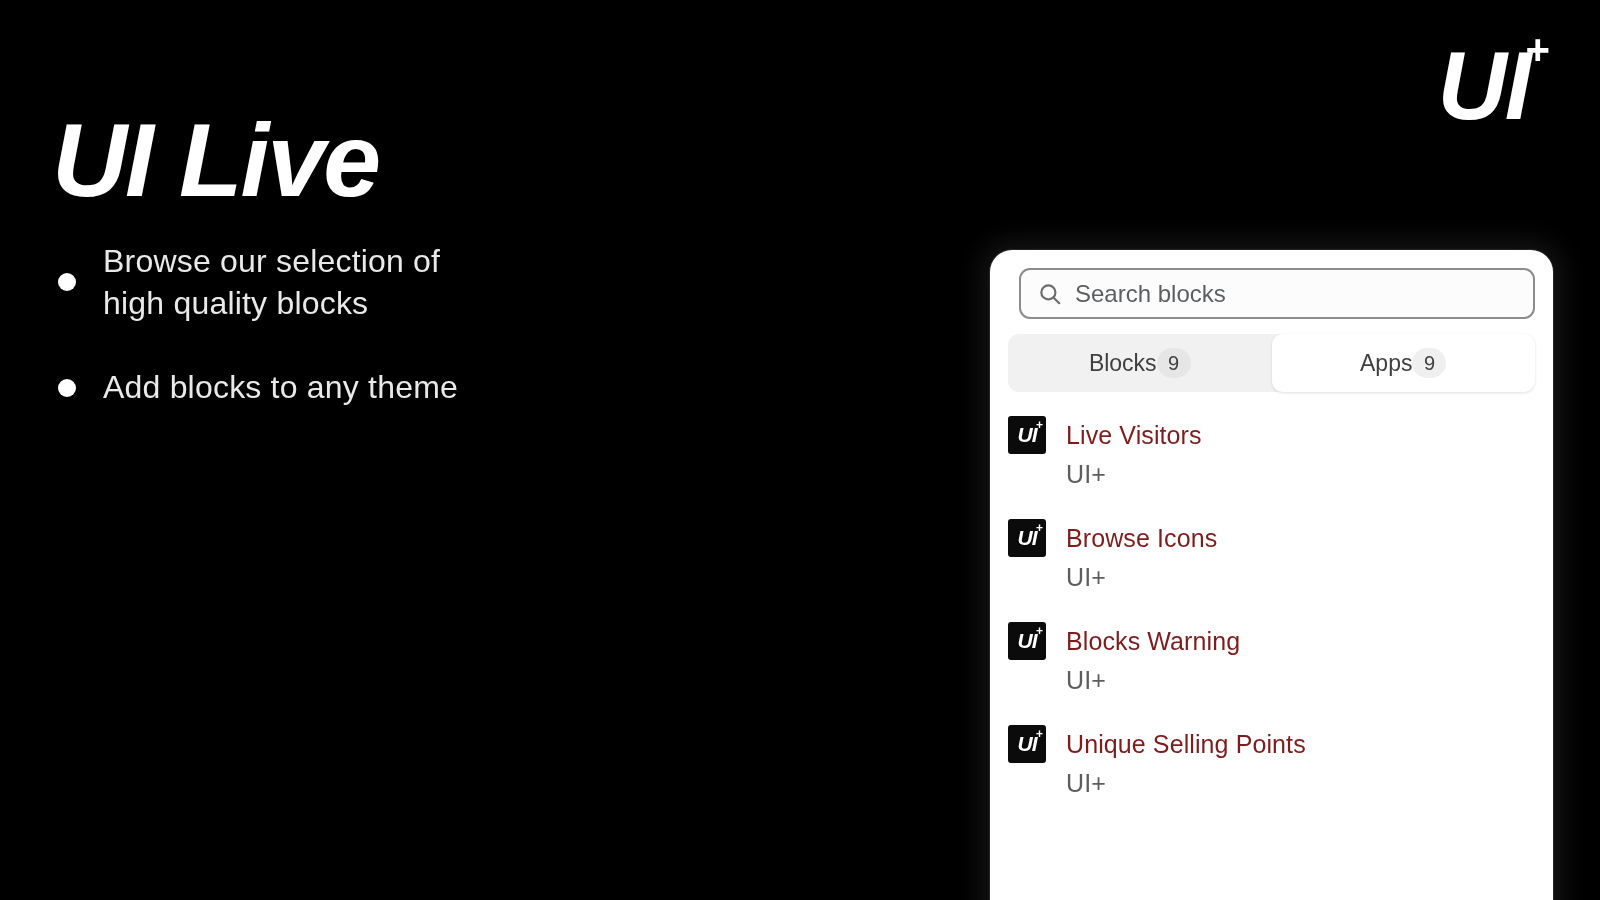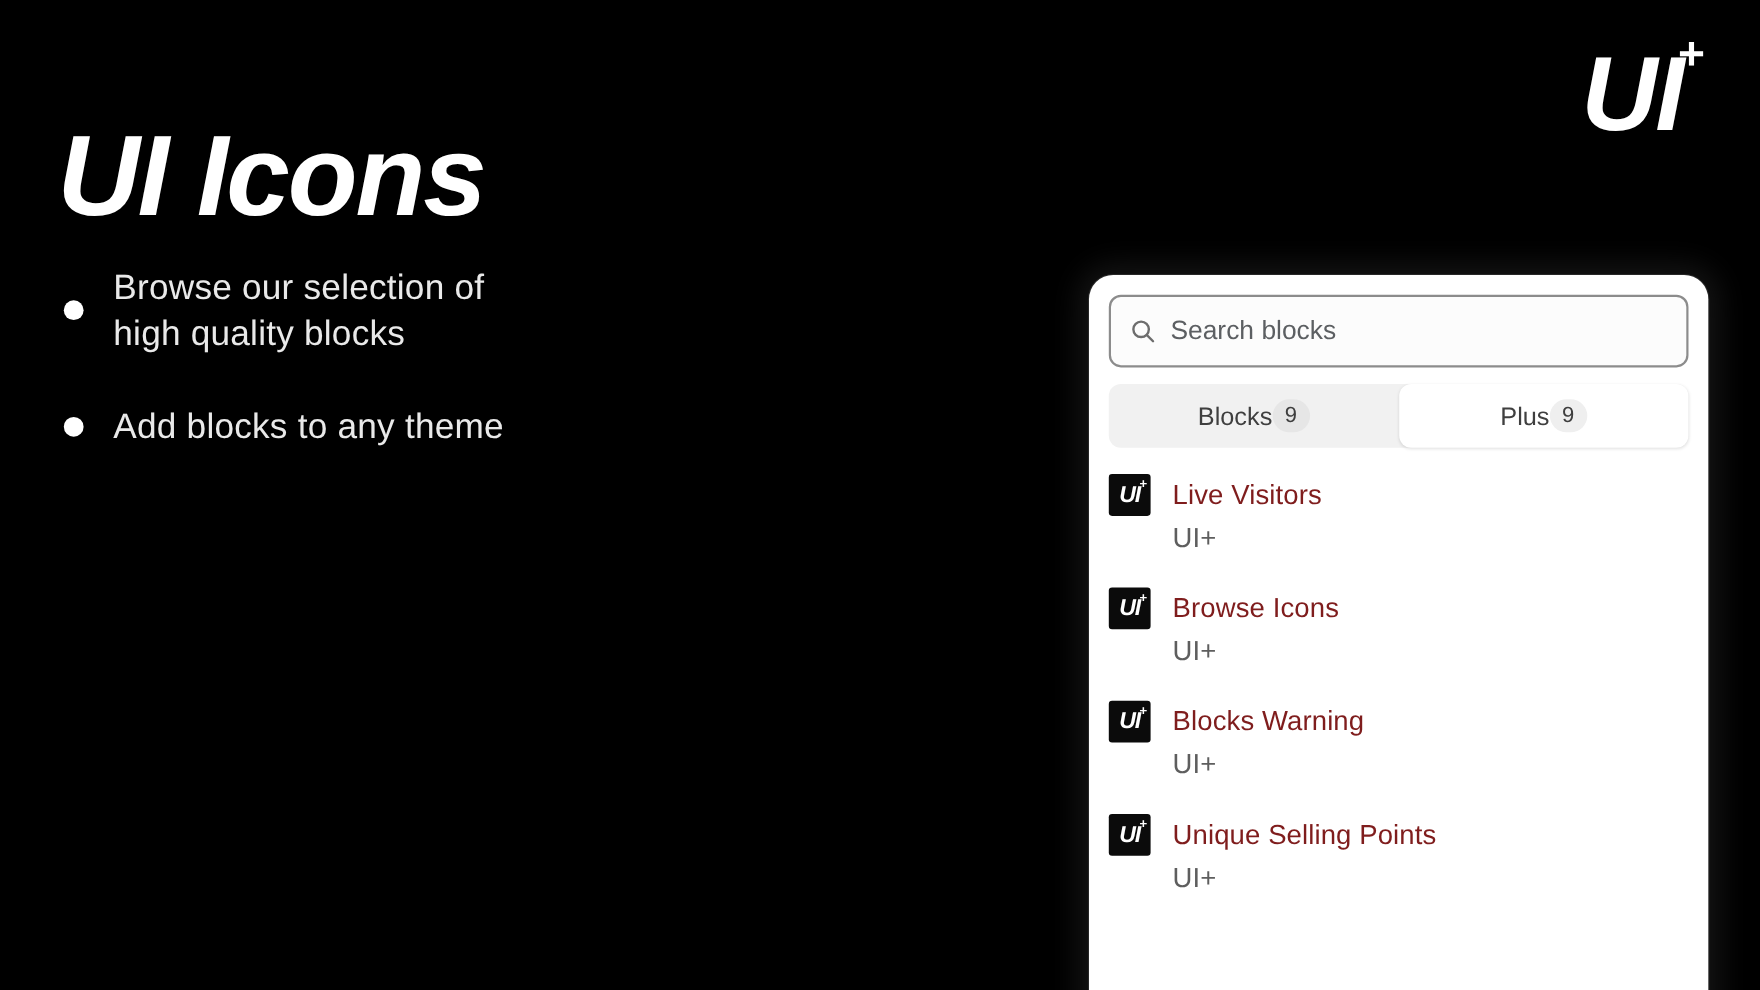--- a/index.html
+++ b/index.html
@@ -99,26 +99,27 @@
   }
 
   .panel-inner {
     padding: 18px 18px 0 18px;
   }
 
   
   #search-field {
     display: flex;
     align-items: center;
-    height: 66px;
+    height: 51px;
     border: 2px solid #8c8c8c;
     border-radius: 11px;
     background: #fcfcfc;
     padding: 0 16px;
     box-sizing: border-box;
+    margin-left: 11px;
   }
   #search-field .search-glyph {
     flex: 0 0 auto;
     width: 26px;
     height: 26px;
     margin-right: 12px;
     display: block;
   }
   #search-input {
     border: 0;
@@ -226,21 +227,21 @@
     margin-left: 58px;
     margin-top: 6px;
     font-size: 25px;
     color: #5e5e5e;
     letter-spacing: 0.1px;
   }
 </style>
 </head>
 <body>
 
-<h1 id="page-title">UI Icons</h1>
+<h1 id="page-title">UI Live</h1>
 
 <div id="brand-logo">
   <span>UI</span><span class="plus">+</span>
 </div>
 
 <ul id="feature-list">
   <li class="feature-item">
     <span class="feature-bullet"></span>
     <span class="feature-text">Browse our selection of
 high quality blocks</span>
@@ -261,21 +262,21 @@
       </svg>
       <input id="search-input" type="text" value="" placeholder="Search blocks" style="">
     </div>
 
     <div id="tab-group">
       <div class="tab">
         <span>Blocks</span>
         <span class="tab-badge">9</span>
       </div>
       <div class="tab selected">
-        <span>Plus</span>
+        <span>Apps</span>
         <span class="tab-badge">9</span>
       </div>
     </div>
 
     <ul id="results-list">
       <li class="result-item">
         <div class="result-row">
           <span class="app-icon"><span>UI</span><span class="mini-plus">+</span></span>
           <span class="result-title">Live Visitors</span>
         </div>

